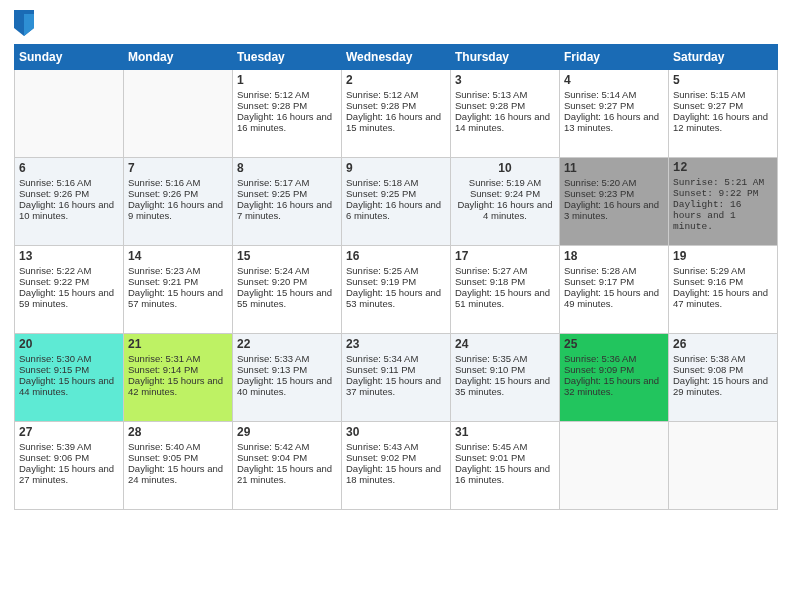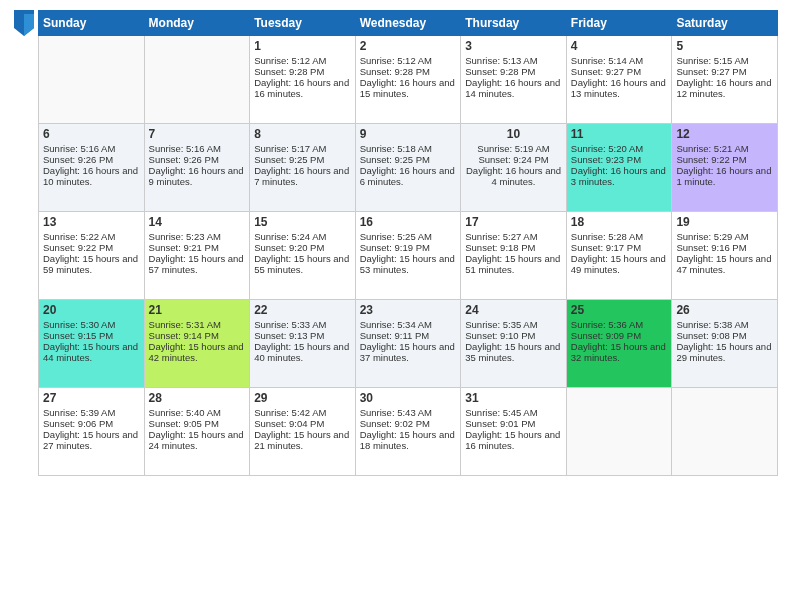--- a/index.html
+++ b/index.html
@@ -8,21 +8,21 @@
       height: 612px;
       font-family: Arial, sans-serif;
       background: #fff;
       overflow: hidden;
     }
     .page {
       width: 792px;
       height: 460px;
       padding: 10px 14px;
       display: flex;
-      flex-direction: row;
+      flex-direction: column;
     }
     .header {
       display: flex;
       justify-content: space-between;
       align-items: flex-start;
       margin-bottom: 8px;
     }
     .logo {
       display: flex;
       align-items: center;
@@ -191,27 +191,27 @@
             <div>Sunrise: 5:18 AM</div>
             <div>Sunset: 9:25 PM</div>
             <div>Daylight: 16 hours and 6 minutes.</div>
           </td>
           <td style="background: rgb(240, 244, 248); text-align: center;">
             <span class="day-num">10</span>
             <div>Sunrise: 5:19 AM</div>
             <div>Sunset: 9:24 PM</div>
             <div>Daylight: 16 hours and 4 minutes.</div>
           </td>
-          <td style="background: #5eead4; margin-left: 12px;">
+          <td style="background: #a3a3a3; margin-left: 12px;">
             <span class="day-num">11</span>
             <div>Sunrise: 5:20 AM</div>
             <div>Sunset: 9:23 PM</div>
             <div>Daylight: 16 hours and 3 minutes.</div>
           </td>
-          <td style="background: #c4b5fd;">
+          <td style="background: #a3a3a3; font-family: Liberation Mono, monospace;">
             <span class="day-num">12</span>
             <div>Sunrise: 5:21 AM</div>
             <div>Sunset: 9:22 PM</div>
             <div>Daylight: 16 hours and 1 minute.</div>
           </td>
         </tr>
         <tr>
           <td>
             <span class="day-num">13</span>
             <div>Sunrise: 5:22 AM</div>

